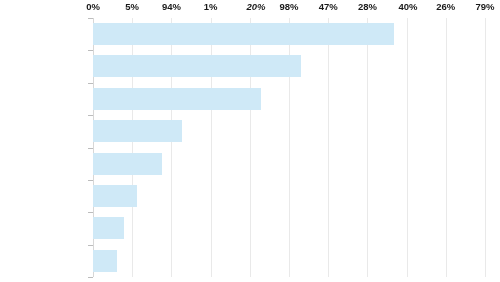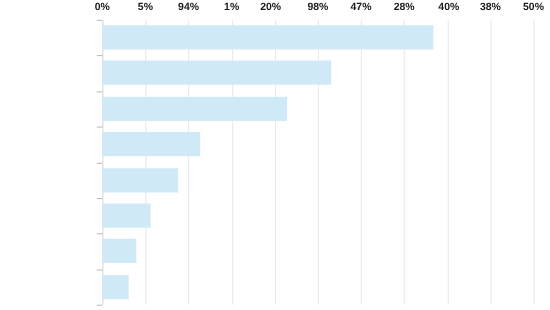--- a/index.html
+++ b/index.html
@@ -89,33 +89,33 @@
 
   <div class="gridline axis-zero" style="left: 0px;"></div>
       <div class="xtick-label" style="left: 0px; top: -17px;">0%</div>
       <div class="gridline" style="left: 39.2px;"></div>
       <div class="xtick-label" style="left: 39.2px; top: -17px;">5%</div>
       <div class="gridline" style="left: 78.4px;"></div>
       <div class="xtick-label" style="left: 78.4px; top: -17px;">94%</div>
       <div class="gridline" style="left: 117.6px;"></div>
       <div class="xtick-label" style="left: 117.6px; top: -17px;">1%</div>
       <div class="gridline" style="left: 156.8px;"></div>
-      <div class="xtick-label" style="left: 153px; top: -17px;">20%</div>
+      <div class="xtick-label" style="left: 163px; top: -17px; font-style: italic;">20%</div>
       <div class="gridline" style="left: 196px;"></div>
       <div class="xtick-label" style="left: 196px; top: -17px;">98%</div>
       <div class="gridline" style="left: 235.2px;"></div>
       <div class="xtick-label" style="left: 235.2px; top: -17px;">47%</div>
       <div class="gridline" style="left: 274.4px;"></div>
       <div class="xtick-label" style="left: 274.4px; top: -17px;">28%</div>
       <div class="gridline" style="left: 313.6px;"></div>
       <div class="xtick-label" style="left: 315px; top: -17px;">40%</div>
       <div class="gridline" style="left: 352.8px;"></div>
-      <div class="xtick-label" style="left: 352.8px; top: -17px;">38%</div>
+      <div class="xtick-label" style="left: 352.8px; top: -17px;">26%</div>
       <div class="gridline" style="left: 392px;"></div>
-      <div class="xtick-label" style="left: 392px; top: -17px;">50%</div>
+      <div class="xtick-label" style="left: 392px; top: -17px;">79%</div>
       <div class="row" style="top: 0px;">
         <div class="ytick" style="top: 0px;"></div>
         <div class="bar" style="width: 301.056px; background: rgb(207, 233, 247);"></div>
       </div>
       <div class="row" style="top: 32.4px;">
         <div class="ytick" style="top: 0px;"></div>
         <div class="bar" style="width: 207.76px; background: rgb(207, 233, 247);"></div>
       </div>
       <div class="row" style="top: 64.8px;">
         <div class="ytick" style="top: 0px;"></div>

